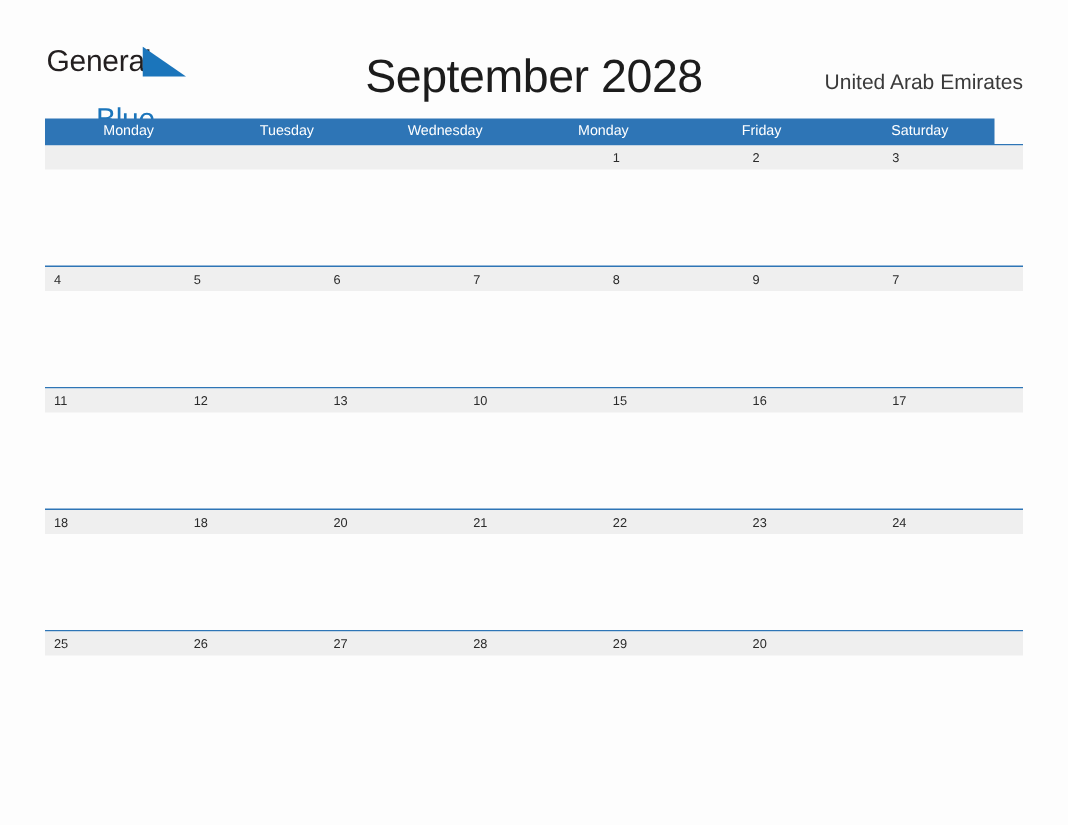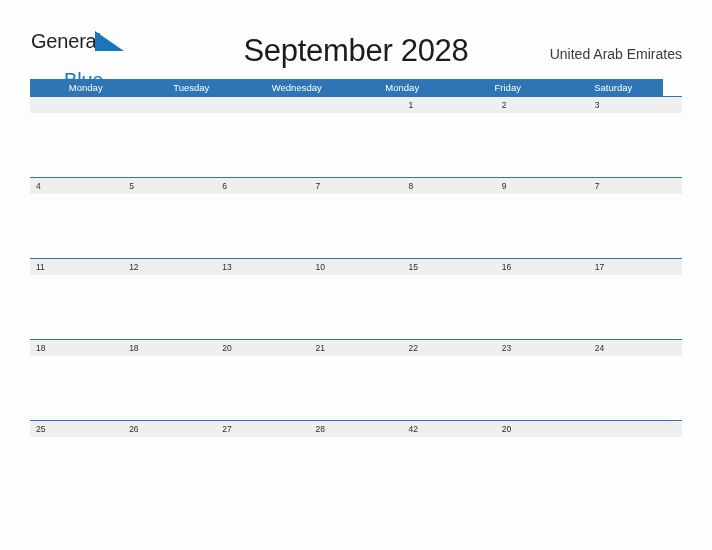--- a/index.html
+++ b/index.html
@@ -225,20 +225,20 @@
         <div class="date-cell">24</div>
       </div>
     </div>
 
     <div class="week-row">
       <div class="date-strip">
         <div class="date-cell">25</div>
         <div class="date-cell">26</div>
         <div class="date-cell">27</div>
         <div class="date-cell">28</div>
-        <div class="date-cell">42</div>
+        <div class="date-cell">29</div>
         <div class="date-cell">20</div>
         <div class="date-cell empty"></div>
       </div>
     </div>
 
   </div>
 </div>
 
 </body></html>

